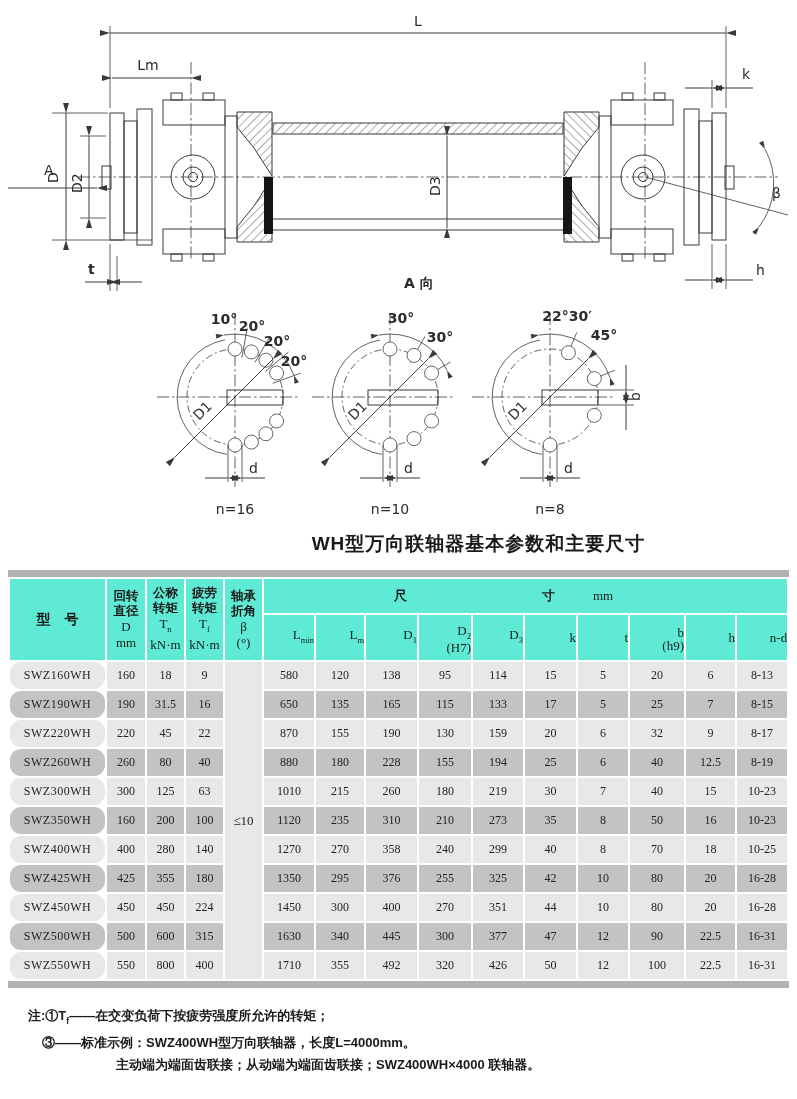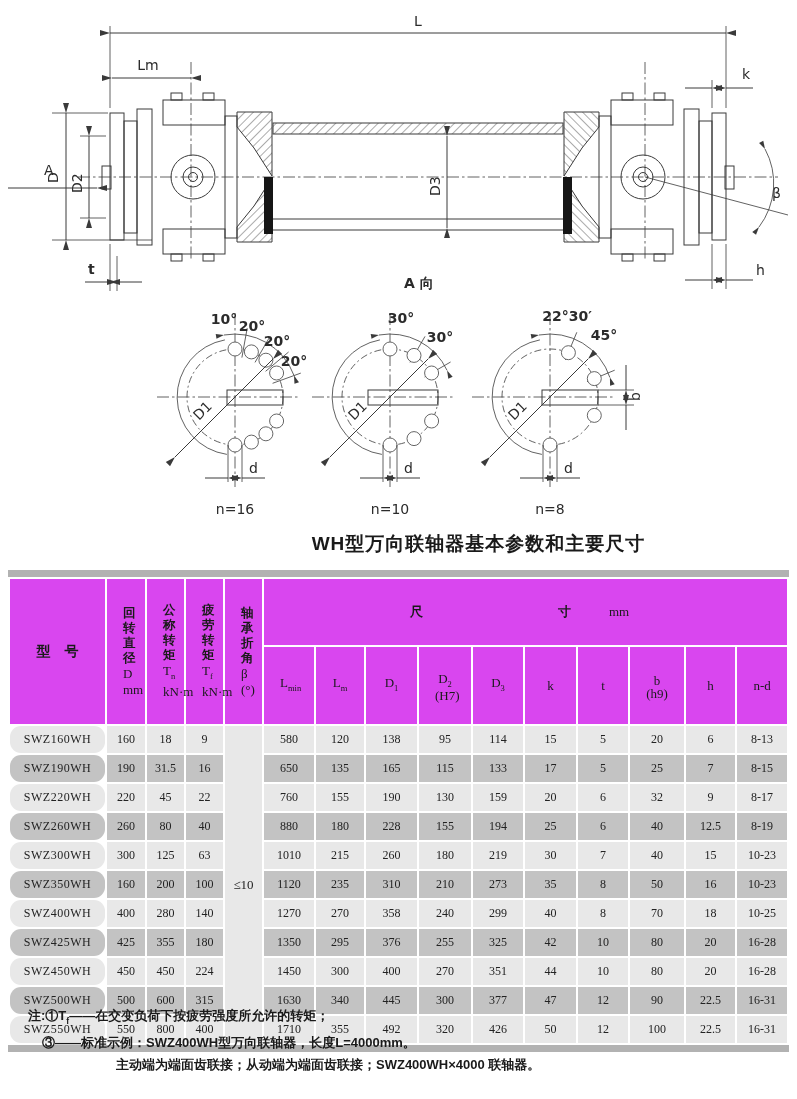--- a/index.html
+++ b/index.html
@@ -15,28 +15,28 @@
   .dsh{stroke-dasharray:7 3 2 3;stroke-width:0.8;}
   .hole{fill:#ffffff;stroke:#555;stroke-width:0.9;}
   .blk{fill:#161616;stroke:none;}
   .lbl-b{font-weight:bold;}
   
   #title{left:160px;top:531px;width:637px;text-align:center;font-size:19px;font-weight:bold;letter-spacing:1px;}
   
   #tblarea{left:8px;top:570px;width:781px;}
   .cap{height:7px;background:#b2b2b2;}
   table{border-collapse:separate;border-spacing:2px;width:781px;table-layout:fixed;}
-  th{background:#d946ef;font-weight:normal;padding:16px;vertical-align:middle;text-align:center;}
+  th{background:#5eead4;font-weight:normal;padding:0;vertical-align:middle;text-align:center;}
   th .cjk{display:block;font-size:12.5px;font-weight:bold;line-height:15px;}
   th .sym,td{font-family:"Liberation Serif","DejaVu Serif",serif;}
   th .sym{display:block;font-size:13px;line-height:16px;}
   th .sym sub,.nsub{font-size:8.5px;}
   th .note{display:block;font-size:13px;line-height:9px;font-family:"Liberation Serif",serif;}
   th.group-h{height:34px;}
-  th.sub-h{height:45px;}
+  th.sub-h{height:45px;text-align:right;}
   .group-flex{display:flex;align-items:center;justify-content:flex-start;padding-left:130px;font-size:13px;font-weight:bold;}
   .group-flex .g2{margin-left:135px;}
   .group-flex .g3{margin-left:38px;font-weight:normal;font-family:"Liberation Serif",serif;}
   td{text-align:center;font-size:12px;height:27px;padding:0;color:#222;}
   tr.light td{background:#e8e8e8;}
   tr.dark td{background:#c3c3c3;}
   td.beta{background:#fbfbfb;font-size:13px;vertical-align:middle;}
   td.model{letter-spacing:0.5px;border-radius:11px;}
   
   #notes{left:28px;top:1005px;font-size:13px;font-weight:bold;line-height:22px;}
@@ -362,21 +362,21 @@
           <td>5</td>
           <td>25</td>
           <td>7</td>
           <td>8-15</td>
         </tr>
         <tr class="light">
           <td class="model">SWZ220WH</td>
           <td>220</td>
           <td>45</td>
           <td>22</td>
-          <td>760</td>
+          <td>870</td>
           <td>155</td>
           <td>190</td>
           <td>130</td>
           <td>159</td>
           <td>20</td>
           <td>6</td>
           <td>32</td>
           <td>9</td>
           <td>8-17</td>
         </tr>

